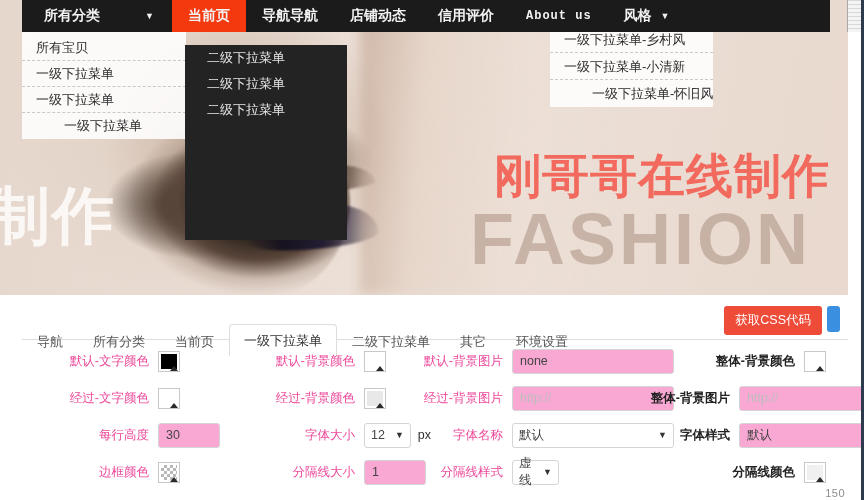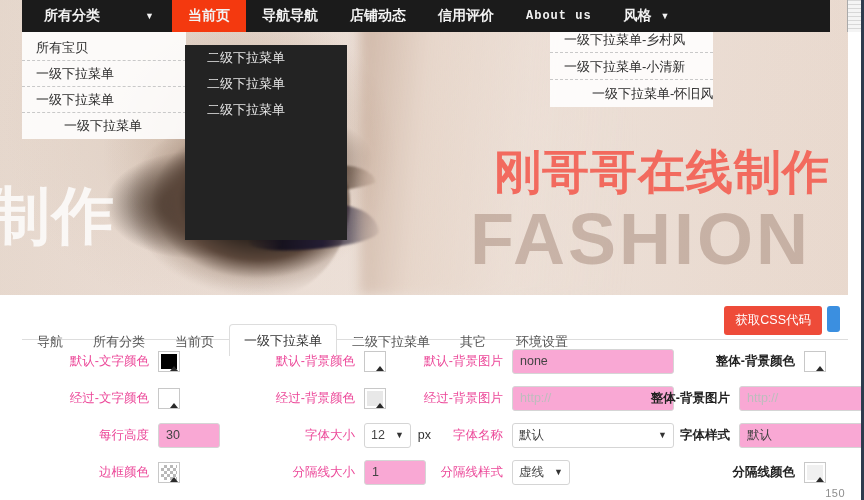--- a/index.html
+++ b/index.html
@@ -92,21 +92,21 @@
   }
   .banner-title {
     position: absolute;
     left: 494px; top: 152px;
     font-size: 47px;
     font-weight: 700;
     color: #f26a5e;
     letter-spacing: 1px;
     line-height: 1;
     white-space: nowrap;
-    font-family: Liberation Mono, monospace;
+    font-family: Liberation Sans, sans-serif;
   }
   .banner-sub {
     position: absolute;
     left: 470px; top: 203px;
     font-size: 72px;
     font-weight: 700;
     color: rgba(160,132,118,0.48);
     letter-spacing: 3px;
     line-height: 1;
     white-space: nowrap;
@@ -369,21 +369,21 @@
     position: relative;
   }
   .sel .selcaret {
     margin-left: auto;
     padding-left: 10px;
     font-size: 9px;
     color: #333;
     line-height: 1;
   }
   .sel.w52 { width: 52px; }
-  .sel.w58 { width: 58px; text-align: center; }
+  .sel.w58 { width: 47px; }
   .sel.w160 { width: 162px; }
   .unit {
     font-size: 12.5px;
     color: #333;
     margin-left: 3px;
   }
 </style>
 </head>
 <body>
 

